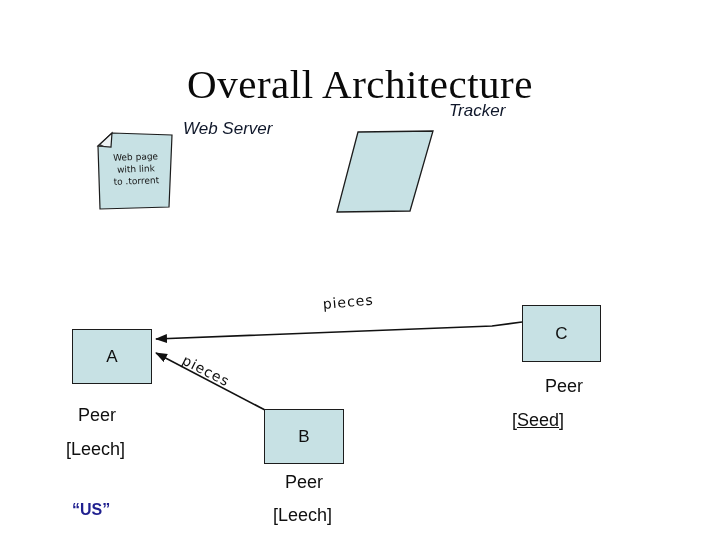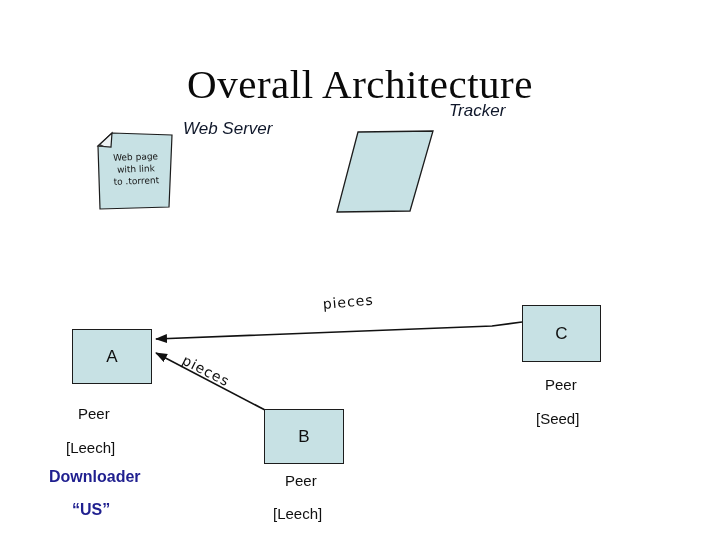--- a/index.html
+++ b/index.html
@@ -30,30 +30,30 @@
     font-family:"DejaVu Sans",sans-serif;font-size:9px;line-height:12px;color:#161616;
     transform:rotate(-2deg);
   }
   #note-text span{display:block;}
   .pieces-label{
     z-index:2;font-family:"DejaVu Sans",sans-serif;font-size:14px;color:#0c0c0c;
     letter-spacing:1px;white-space:nowrap;
   }
   #pieces-label-1{left:322px;top:296px;transform:rotate(-5deg);transform-origin:0 0;}
   #pieces-label-2{left:187px;top:352px;transform:rotate(27deg);transform-origin:0 0;}
-  .caption{font-size:15px;color:#101010;white-space:nowrap;z-index:2;}
+  .caption{font-size:18px;color:#101010;white-space:nowrap;z-index:2;}
   .caption.blue{color:var(--emphasis-blue,#1f1f8f);font-weight:700;font-size:16px;}
   #a-role{left:78px;top:405px;}
   #a-state{left:66px;top:439px;}
   #a-alias1{left:49px;top:468px;}
   #a-alias2{left:72px;top:501px;}
   #b-role{left:285px;top:472px;}
   #b-state{left:273px;top:505px;}
   #c-role{left:545px;top:376px;}
-  #c-state{left:536px;top:410px;}
+  #c-state{left:512px;top:410px;text-decoration:underline;}
 </style>
 </head>
 <body>
 
 <div id="slide">
 
   <div id="title" class="abs">Overall Architecture</div>
 
   <div id="web-server-label" class="abs shape-label">Web Server</div>
   <div id="tracker-label" class="abs shape-label">Tracker</div>
@@ -90,21 +90,20 @@
   </div>
   <div id="peer-box-b" class="abs peer-box">
     <span>B</span>
   </div>
   <div id="peer-box-c" class="abs peer-box">
     <span>C</span>
   </div>
 
   <div id="a-role" class="abs caption">Peer</div>
   <div id="a-state" class="abs caption">[Leech]</div>
-  <div id="a-alias1" class="abs caption blue">Downloader</div>
   <div id="a-alias2" class="abs caption blue">“US”</div>
 
   <div id="b-role" class="abs caption">Peer</div>
   <div id="b-state" class="abs caption">[Leech]</div>
 
   <div id="c-role" class="abs caption">Peer</div>
   <div id="c-state" class="abs caption">[Seed]</div>
 
 </div>
 

